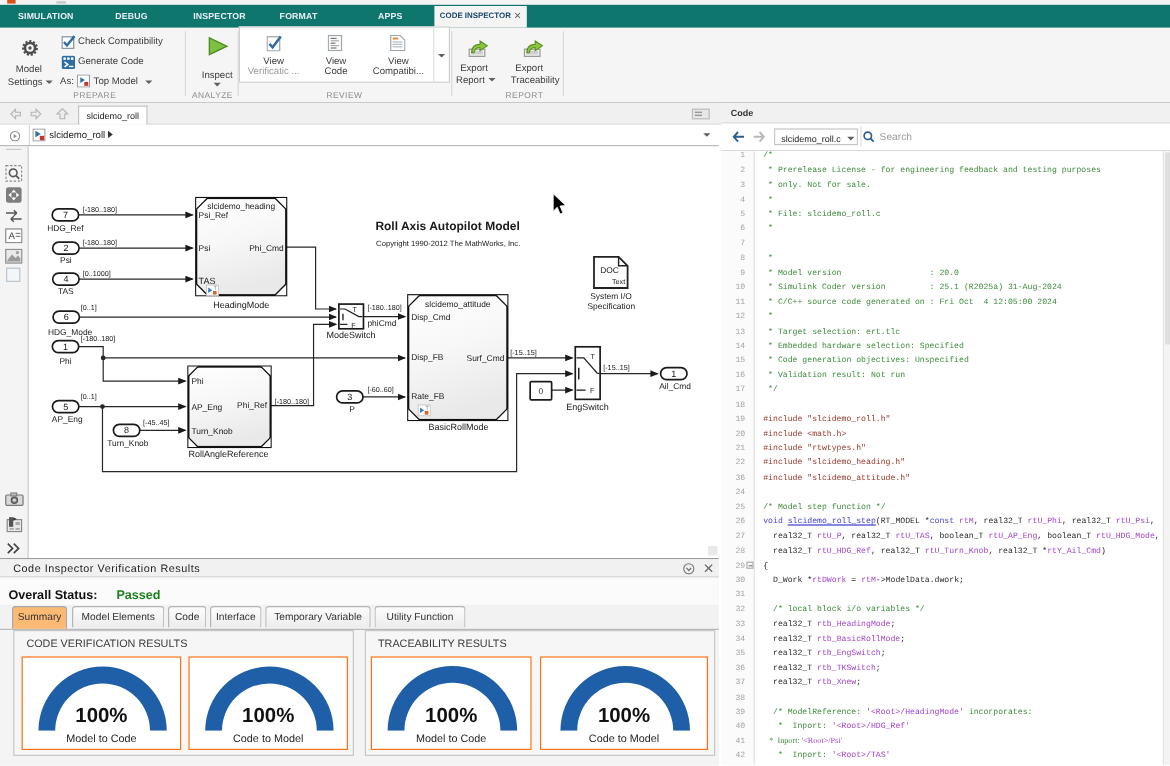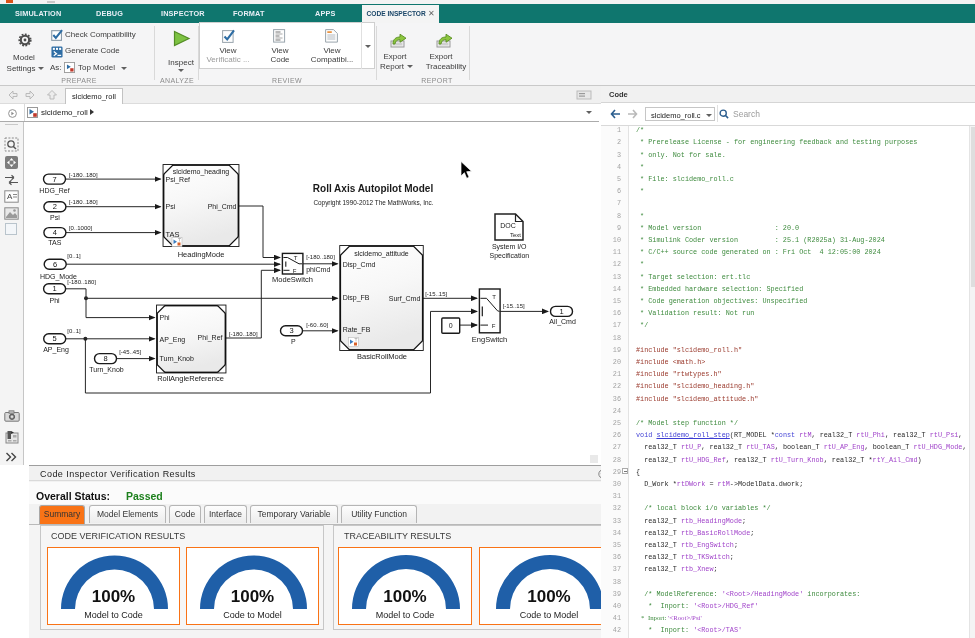--- a/index.html
+++ b/index.html
@@ -22,29 +22,29 @@
 .dda { position:absolute; width:0; height:0; border-left:3px solid transparent; border-right:3px solid transparent; border-top:3.5px solid #606060; }
 
 #docrow { left:0; top:86px; width:975px; height:18px; background:#f0f0f0; border-bottom:1px solid #dcdcdc; }
 #doctab { position:absolute; left:65px; top:2px; width:58px; height:16px; background:#fff; border:1px solid #c2c2c2; border-bottom:none; font-size:7.5px; color:#222; text-align:center; line-height:15px; }
 #crumbrow { left:0; top:104px; width:599px; height:18px; background:#fff; border-bottom:1px solid #ababab; }
 
 #leftbar { left:0; top:122px; width:24px; height:343px; background:#f4f4f4; border-right:1px solid #c6c6c6; }
 #canvas { left:24px; top:122px; width:575px; height:343px; background:#fff; }
 
 
-#bpanel { left:0; top:465px; width:599px; height:173px; background:#f2f2f2; border-top:1px solid #9e9e9e;margin-left:29px; }
+#bpanel { left:0; top:465px; width:599px; height:173px; background:#f2f2f2; border-top:1px solid #9e9e9e; }
 #bphead { position:absolute; left:0; top:0; width:599px; height:15px; background:#f1f1f1; border-bottom:1px solid #dadada; }
 #bphead .t { position:absolute; left:11px; top:2.5px; font-size:9px; letter-spacing:0.45px; color:#1c1c1c; }
 #bpstatus { position:absolute; left:0; top:16px; width:599px; height:22px; background:#fbfbfb; }
 #bpstatus .a { position:absolute; left:7px; top:8px; font-size:10.5px; font-weight:bold; color:#111; }
 #bpstatus .b { position:absolute; left:97px; top:8px; font-size:10.5px; font-weight:bold; color:#1d801d; }
 #bptabs { position:absolute; left:0; top:38px; width:599px; height:20px; }
 .btab { position:absolute; top:1px; height:18px; background:linear-gradient(#fdfdfd,#ececec); border:1px solid #b5b5b5; border-bottom:none; border-radius:3px 3px 0 0; font-size:8.5px; color:#333; text-align:center; line-height:17px; }
-.btab.sel { background:#f97316; height:19px; z-index:3; border-color:#a8a8a8; }
+.btab.sel { background:#fdba74; height:19px; z-index:3; border-color:#a8a8a8; }
 #bpcontent { position:absolute; left:0; top:58px; width:599px; height:115px; background:#f4f4f4; border-top:1px solid #b9b9b9; }
 .gbox { position:absolute; top:0px; height:105px; background:#f6f6f6; border:1px solid #c7c7c7; }
 .gbox .gt { position:absolute; left:10px; top:5px; font-size:9px; color:#3a3a3a; }
 .gcard { position:absolute; top:21px; height:78px; background:#fff; border:1px solid #f97316; }
 .gcard .pct { position:absolute; width:100%; text-align:center; top:39px; font-size:17px; font-weight:bold; color:#111; }
 .gcard .cap { position:absolute; width:100%; text-align:center; top:62px; font-size:9px; color:#222; }
 
 
 #cpanel { left:601px; top:86px; width:374px; height:552px; background:#fff; }
 #cphead { position:absolute; left:0; top:0; width:374px; height:17px; background:#f1f1f1; border-bottom:1px solid #d5d5d5; }

